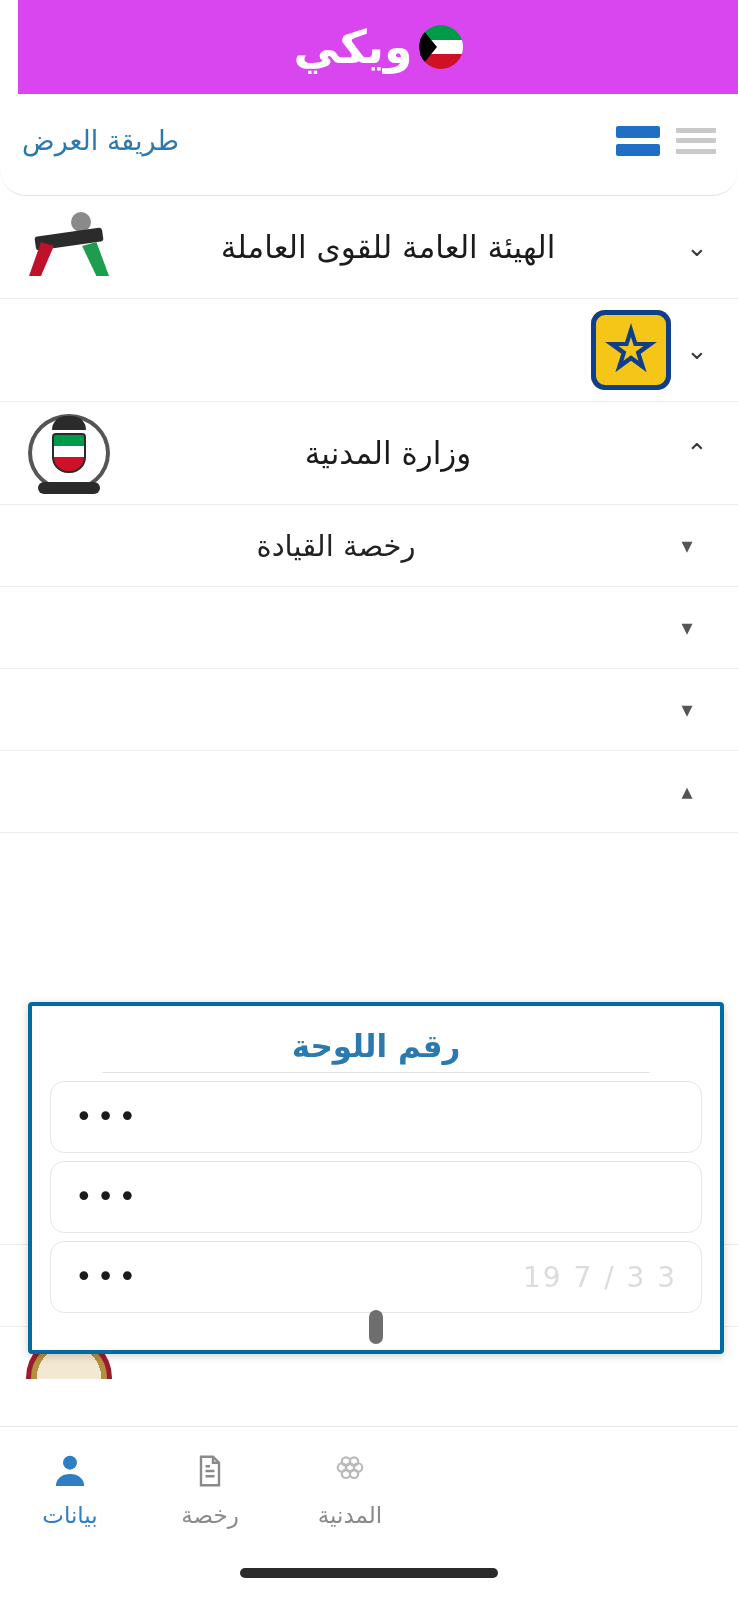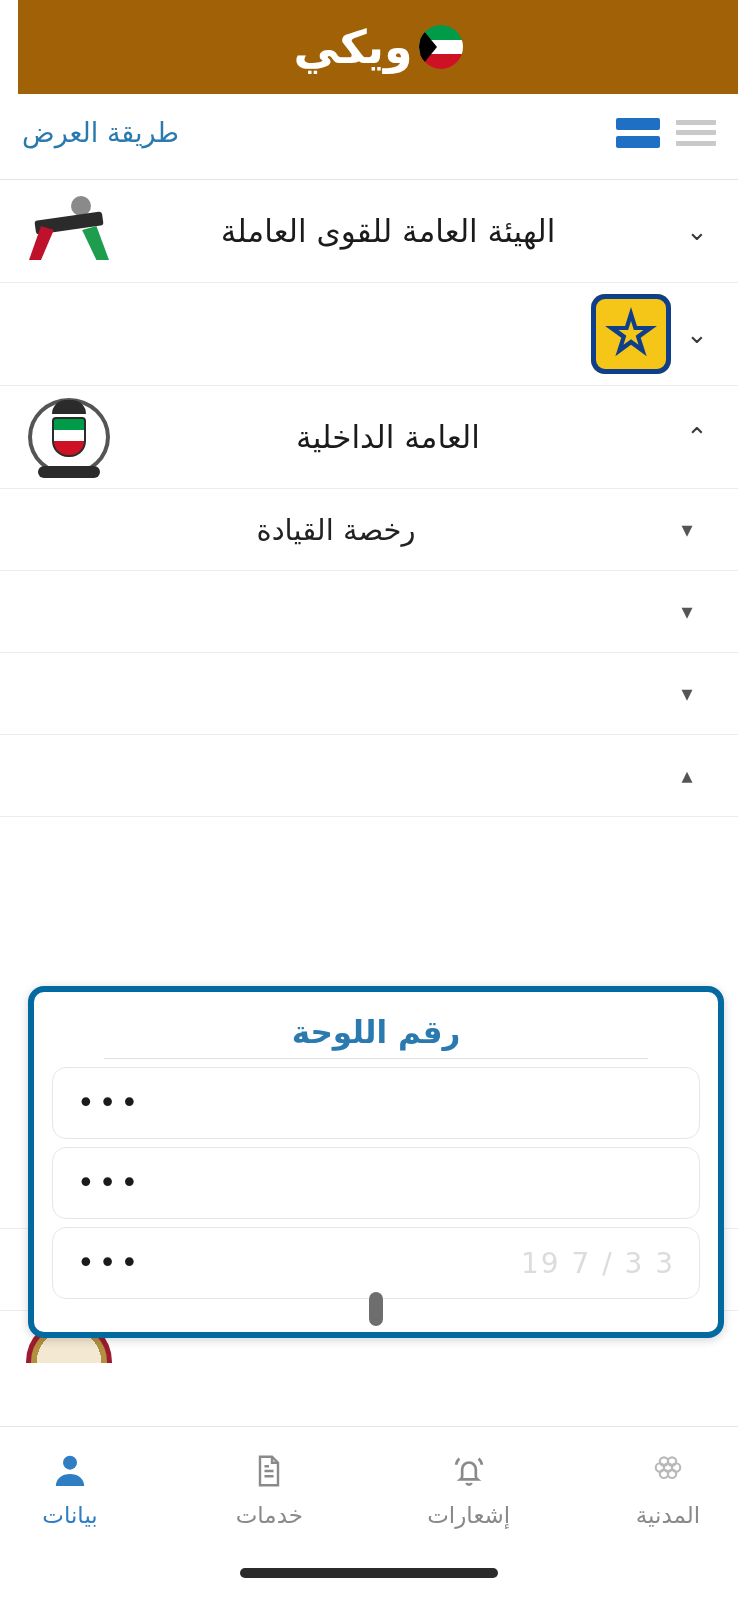--- a/index.html
+++ b/index.html
@@ -15,21 +15,21 @@
     width: 738px;
     height: 1600px;
     background: #ffffff;
     display: flex;
     flex-direction: column;
   }
 
   
   .header {
     height: 94px;
-    background: #a16207;
+    background: #d946ef;
     display: flex;
     align-items: center;
     justify-content: center;
     flex: 0 0 auto;
     position: relative;
     margin-left: 18px;
   }
   .brand {
     color: #ffffff;
     font-size: 46px;
@@ -56,28 +56,29 @@
     position: absolute;
     left: 0; top: 0;
     width: 0; height: 0;
     border-top: 22px solid transparent;
     border-bottom: 22px solid transparent;
     border-left: 18px solid #000000;
   }
 
   
   .viewbar {
-    height: 86px;
+    height: 102px;
     flex: 0 0 auto;
     display: flex;
     align-items: center;
     justify-content: space-between;
     padding: 0 22px 8px 22px;
     border-bottom: 1px solid #e3e3e3;
     background: #fff;
+    border-radius: 26px;
   }
   .viewbar-label {
     color: #2a7ab0;
     font-size: 27px;
   }
   .view-toggles {
     display: flex;
     align-items: center;
     gap: 16px;
   }
@@ -228,22 +229,22 @@
     background: radial-gradient(circle at 50% 50%, #f3e8d2 0 60%, #b2903f 60% 100%);
   }
 
   
   .overlay-card {
     position: absolute;
     left: 28px;
     top: 806px;
     width: 696px;
     height: 352px;
-    border: 6px solid #0369a1;
-    border-radius: 16px;
+    border: 4px solid #0369a1;
+    border-radius: 4px;
     background: #ffffff;
     box-shadow: 0 2px 10px rgba(0,0,0,.18);
     overflow: hidden;
     z-index: 20;
   }
   .overlay-title {
     text-align: center;
     color: #2a7ab0;
     font-size: 31px;
     font-weight: bold;
@@ -293,21 +294,21 @@
 
   
   .bottomnav {
     flex: 0 0 auto;
     height: 128px;
     border-top: 1px solid #e6e6e6;
     background: #ffffff;
     display: flex;
     flex-direction: row-reverse;
     align-items: center;
-    justify-content: space-between;
+    justify-content: flex-start;
     padding-bottom: 6px;
   }
   .nav-item {
     width: 140px;
     display: flex;
     flex-direction: column;
     align-items: center;
     gap: 10px;
     color: #8a8a8a;
     font-size: 23px;
@@ -373,21 +374,21 @@
       <div class="logo">
         <div class="logo-paci">
             <div class="star"></div>
             <div class="star-in"></div>
           </div>
       </div>
     </div>
 
     <div class="row level-0">
       <div class="chev">⌃</div>
-      <div class="title">العامة الداخلية</div>
+      <div class="title">وزارة المدنية</div>
       <div class="logo">
         <div class="logo-moi">
           <div class="wreath"></div>
           <div class="cap"></div>
           <div class="shield"></div>
           <div class="ribbon"></div>
         </div>
       </div>
     </div>
 
@@ -467,33 +468,23 @@
     </div>
 
     <div class="nav-item">
       <span class="nav-icon">
         <svg width="36" height="42" viewBox="0 0 24 24" fill="none" stroke="#8a8a8a" stroke-width="1.6">
           <path d="M6 2.5h8l4 4v15H6z"></path>
           <path d="M14 2.5v4h4"></path>
           <path d="M9 12h6M9 15.5h6M9 8.8h3"></path>
         </svg>
       </span>
-      <span>خدمات</span>
-    </div>
-
-    <div class="nav-item">
-      <span class="nav-icon">
-        <svg width="40" height="42" viewBox="0 0 24 24" fill="none" stroke="#8a8a8a" stroke-width="1.6">
-          <path d="M7 17h10a2.2 2.2 0 0 1-.9-1.8V11a4.1 4.1 0 0 0-8.2 0v4.2A2.2 2.2 0 0 1 7 17z"></path>
-          <path d="M10.4 19.2a1.8 1.8 0 0 0 3.2 0"></path>
-          <path d="M4.2 8.3c.3-1.5 1-2.8 2-3.8M19.8 8.3c-.3-1.5-1-2.8-2-3.8"></path>
-        </svg>
-      </span>
-      <span>إشعارات</span>
-    </div>
+      <span>رخصة</span>
+    </div>
+
 
     <div class="nav-item">
       <span class="nav-icon">
         <svg width="44" height="42" viewBox="0 0 24 24" fill="none" stroke="#b9b9b9" stroke-width="1.2">
           <circle cx="12" cy="10" r="2.4"></circle>
           <circle cx="7.4" cy="10" r="2.4"></circle>
           <circle cx="16.6" cy="10" r="2.4"></circle>
           <circle cx="9.7" cy="13.6" r="2.4"></circle>
           <circle cx="14.3" cy="13.6" r="2.4"></circle>
           <circle cx="9.7" cy="6.6" r="2.4"></circle>

